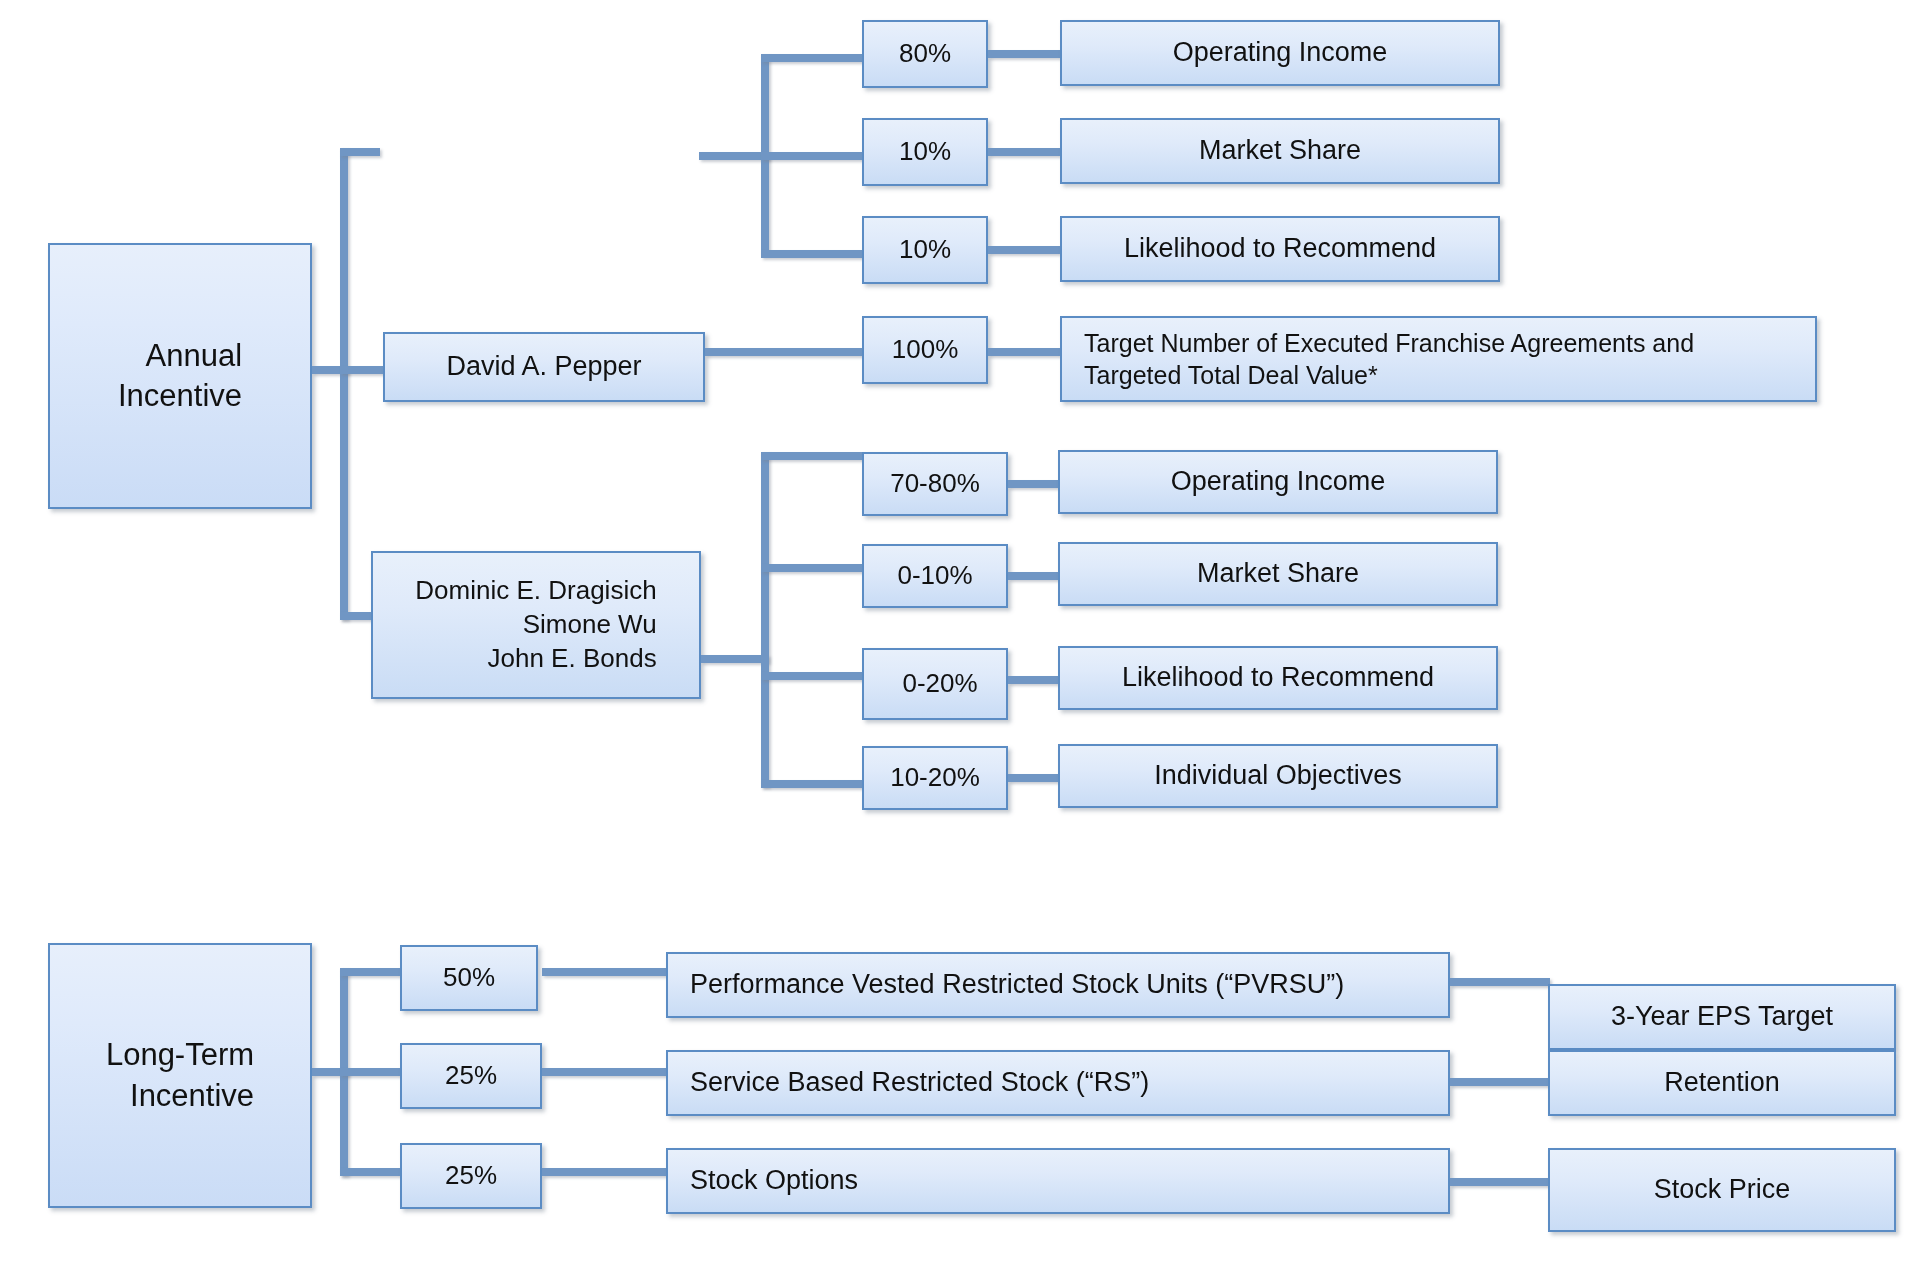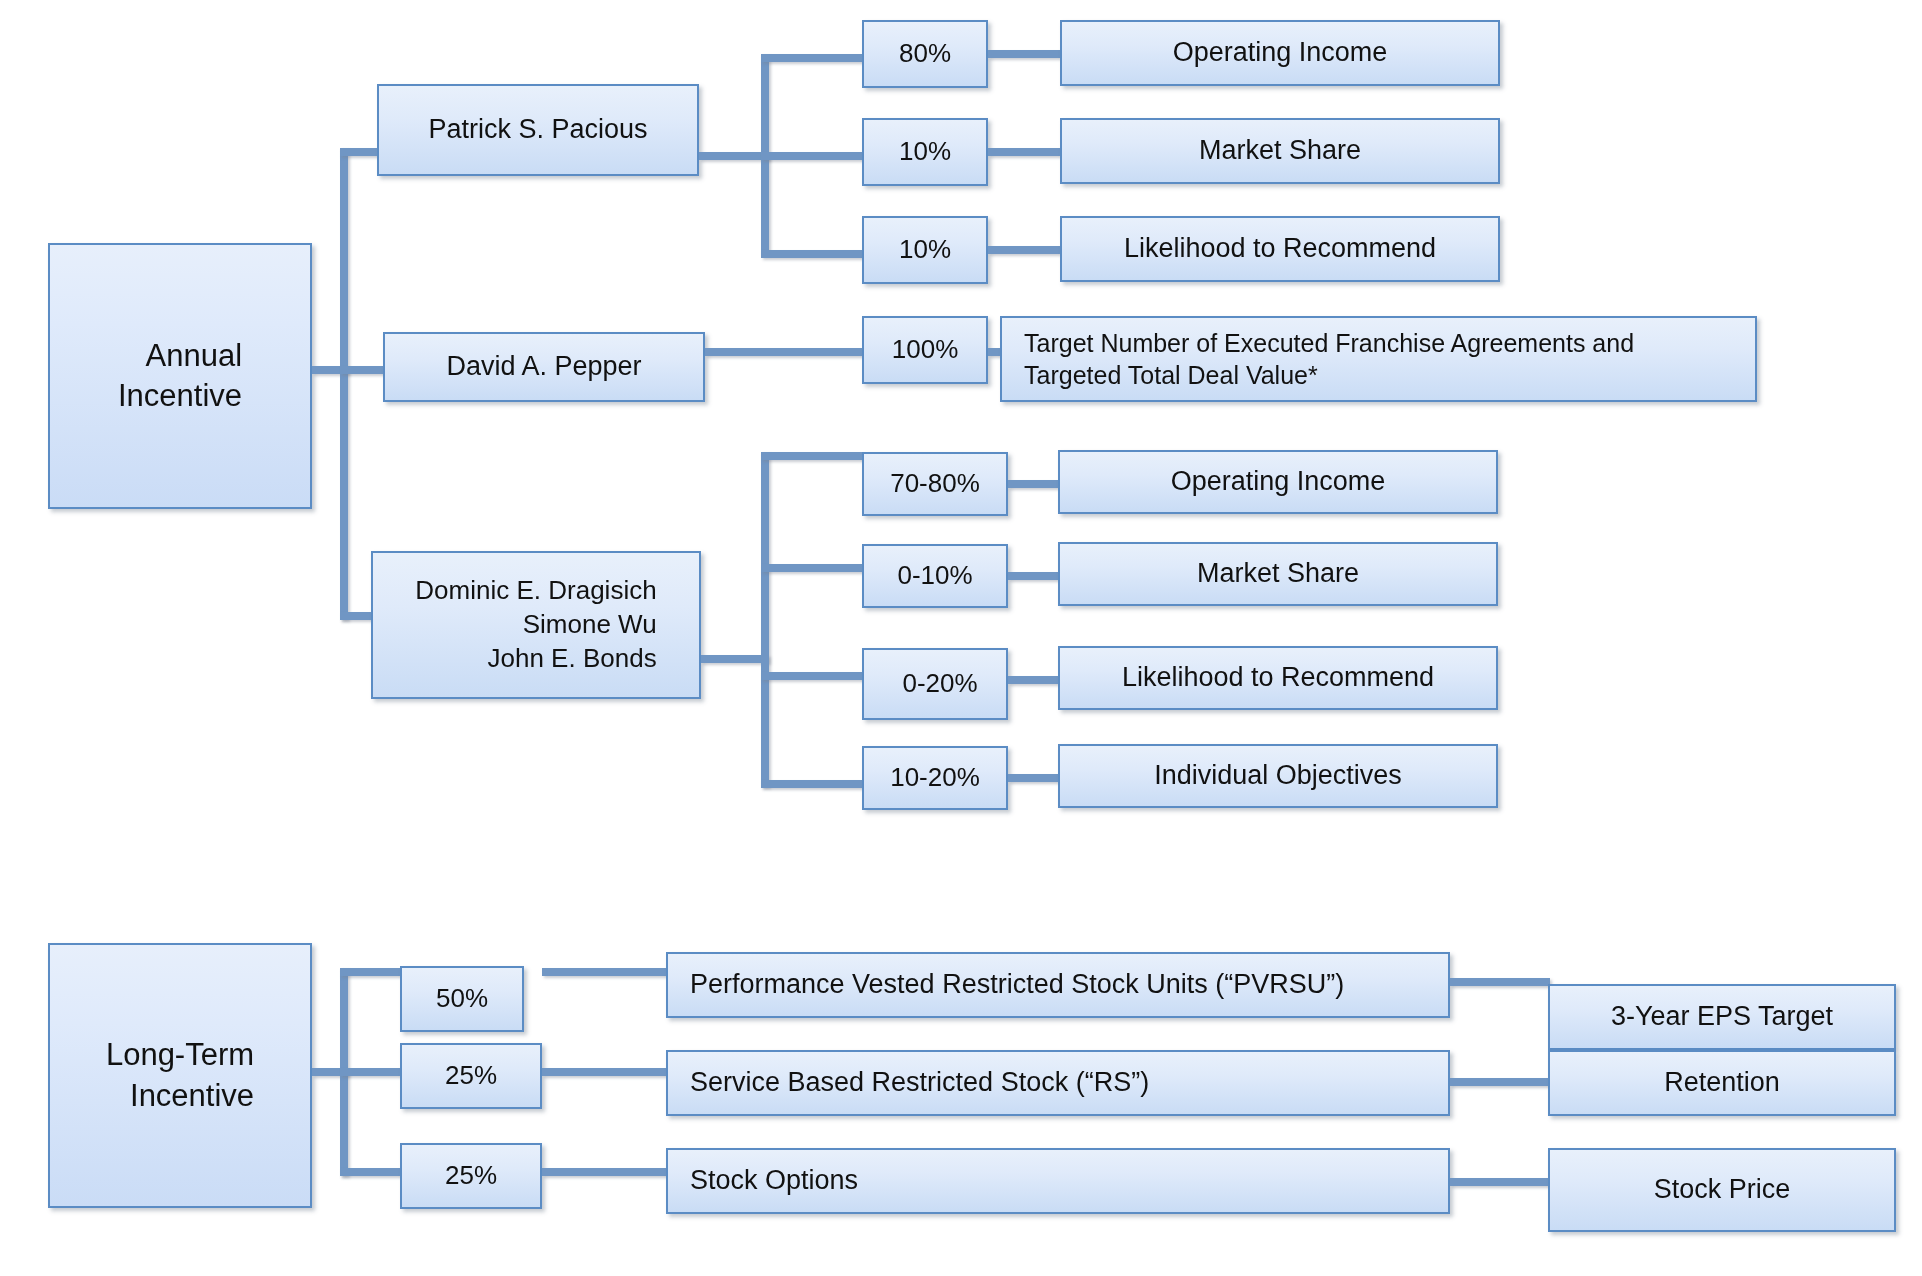--- a/index.html
+++ b/index.html
@@ -60,21 +60,20 @@
 
   <div class="box tall" style="left:48px; top:243px; width:264px; height:266px; font-size:31px;">Annual
 Incentive</div>
 
   <div class="conn h" style="left:312px; top:366px; width:36px;"></div>
   <div class="conn v" style="left:340px; top:148px; height:472px;"></div>
   <div class="conn h" style="left:340px; top:148px; width:40px;"></div>
   <div class="conn h" style="left:340px; top:366px; width:45px;"></div>
   <div class="conn h" style="left:340px; top:612px; width:40px;"></div>
 
-  <div class="box" style="left:377px; top:84px; width:322px; height:92px;">Patrick S. Pacious</div>
 
   <div class="conn h" style="left:699px; top:152px; width:70px;"></div>
   <div class="conn v" style="left:761px; top:54px; height:200px;"></div>
   <div class="conn h" style="left:761px; top:54px; width:102px;"></div>
   <div class="conn h" style="left:761px; top:152px; width:102px;"></div>
   <div class="conn h" style="left:761px; top:250px; width:102px;"></div>
 
   <div class="box pct" style="left:862px; top:20px; width:126px; height:68px;">80%</div>
   <div class="box pct" style="left:862px; top:118px; width:126px; height:68px;">10%</div>
   <div class="box pct" style="left:862px; top:216px; width:126px; height:68px;">10%</div>
@@ -88,21 +87,21 @@
   <div class="box" style="left:1060px; top:216px; width:440px; height:66px;">Likelihood to Recommend</div>
 
   <div class="box" style="left:383px; top:332px; width:322px; height:70px;">David A. Pepper</div>
 
   <div class="conn h" style="left:705px; top:348px; width:157px;"></div>
 
   <div class="box pct" style="left:862px; top:316px; width:126px; height:68px;">100%</div>
 
   <div class="conn h" style="left:988px; top:348px; width:72px;"></div>
 
-  <div class="box leftalign" style="left:1000px; top:316px; width:757px; height:86px; font-size:25px;">Target Number of Executed Franchise Agreements and
+  <div class="box leftalign" style="left:1060px; top:316px; width:757px; height:86px; font-size:25px;">Target Number of Executed Franchise Agreements and
 Targeted Total Deal Value*</div>
 
   <div class="box" style="left:371px; top:551px; width:330px; height:148px; font-size:26px;">Dominic E. Dragisich
 Simone Wu
 John E. Bonds</div>
 
   <div class="conn h" style="left:701px; top:655px; width:68px;"></div>
   <div class="conn v" style="left:761px; top:452px; height:335px;"></div>
   <div class="conn h" style="left:761px; top:452px; width:102px;"></div>
   <div class="conn h" style="left:761px; top:564px; width:102px;"></div>
@@ -126,21 +125,21 @@
 
   <div class="box tall" style="left:48px; top:943px; width:264px; height:265px; font-size:31px;">Long-Term
 Incentive</div>
 
   <div class="conn h" style="left:312px; top:1068px; width:36px;"></div>
   <div class="conn v" style="left:340px; top:968px; height:208px;"></div>
   <div class="conn h" style="left:340px; top:968px; width:62px;"></div>
   <div class="conn h" style="left:340px; top:1068px; width:62px;"></div>
   <div class="conn h" style="left:340px; top:1168px; width:62px;"></div>
 
-  <div class="box pct" style="left:400px; top:966px; width:124px; height:66px;">50%</div>
+  <div class="box pct" style="left:400px; top:945px; width:138px; height:66px;">50%</div>
   <div class="box pct" style="left:400px; top:1043px; width:142px; height:66px;">25%</div>
   <div class="box pct" style="left:400px; top:1143px; width:142px; height:66px;">25%</div>
 
   <div class="conn h" style="left:542px; top:968px; width:126px;"></div>
   <div class="conn h" style="left:542px; top:1068px; width:126px;"></div>
   <div class="conn h" style="left:542px; top:1168px; width:126px;"></div>
 
   <div class="box leftalign" style="left:666px; top:952px; width:784px; height:66px; font-size:27px;">Performance Vested Restricted Stock Units (“PVRSU”)</div>
   <div class="box leftalign" style="left:666px; top:1050px; width:784px; height:66px; font-size:27px;">Service Based Restricted Stock (“RS”)</div>
   <div class="box leftalign" style="left:666px; top:1148px; width:784px; height:66px; font-size:27px;">Stock Options</div>

